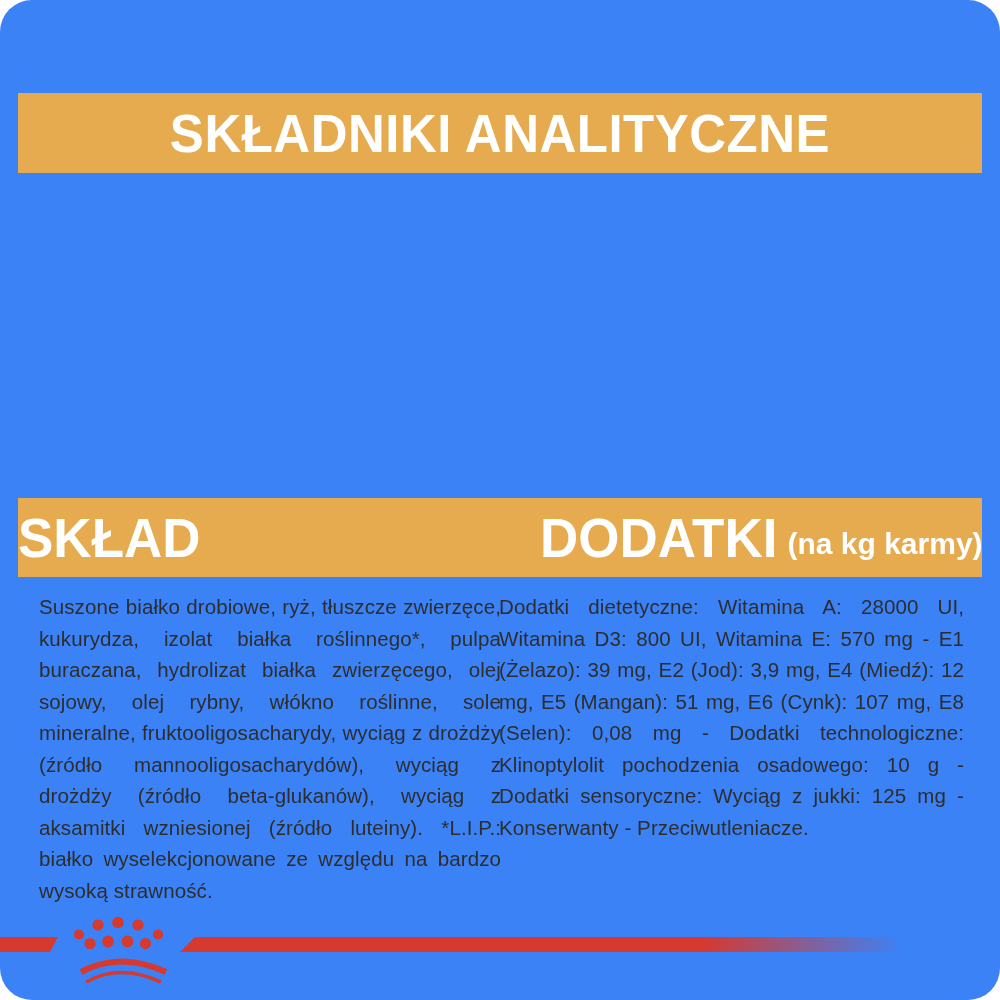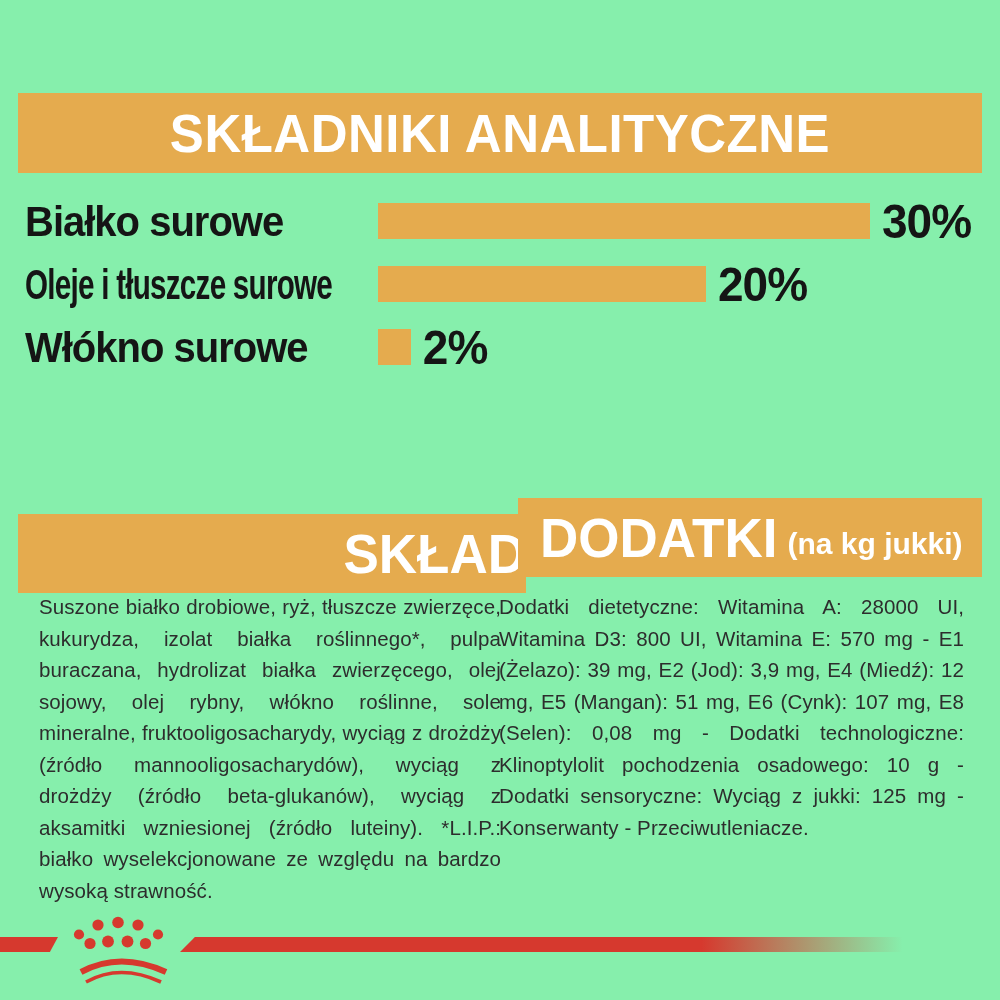--- a/index.html
+++ b/index.html
@@ -1,18 +1,19 @@
 <!DOCTYPE html>
 <html style="--gold: #e5ab4e; --red: #d6392e;"><head>
 <meta charset="utf-8">
 <style>
   html,body{margin:0;padding:0;background:#ffffff;}
   .page{
-    position:relative;width:1000px;height:1000px;background:#86efac;overflow:hidden;
+    position:relative;width:1000px;height:1000px;background:#3b82f6;overflow:hidden;
     font-family:"Liberation Sans",sans-serif;
+    border-radius:32px;
   }
   
   .top-banner{
     position:absolute;left:18px;top:93px;width:964px;height:80px;
     background:var(--gold);display:flex;align-items:center;justify-content:center;
   }
   .top-banner .title{
     color:#ffffff;font-weight:bold;font-size:51px;letter-spacing:0.5px;
     transform:scaleY(1.06);white-space:nowrap;
   }
@@ -27,21 +28,21 @@
   .chart-bar{height:36px;background:var(--gold);}
   .chart-value{
     margin-left:12px;font-weight:bold;color:#151515;font-size:46px;
     letter-spacing:-1px;white-space:nowrap;transform:scaleY(1.05);
   }
   
   .col-banner{
     position:absolute;top:498px;height:79px;background:var(--gold);
     display:flex;align-items:center;overflow:hidden;
   }
-  .sklad-banner{left:18px;width:508px;justify-content:flex-end;margin-top:16px;}
+  .sklad-banner{left:18px;width:508px;justify-content:flex-start;}
   .dodatki-banner{left:518px;width:464px;justify-content:flex-start;padding-left:22px;box-sizing:border-box;}
   .banner-text{color:#ffffff;font-weight:bold;font-size:53px;white-space:nowrap;transform:scaleY(1.05);}
   .banner-suffix{color:#ffffff;font-weight:bold;font-size:30px;white-space:nowrap;margin-left:10px;position:relative;top:6px;}
   .body-text{
     position:absolute;top:591px;font-size:20.5px;line-height:31.5px;color:#2d2d2d;
     text-align:justify;letter-spacing:0.1px;
   }
   .sklad-body{left:19px;width:462px;margin-left:20px;}
   .dodatki-body{left:499px;width:465px;}
   
@@ -58,46 +59,29 @@
 </style>
 </head>
 <body>
 
 <div class="page">
 
   <div class="top-banner">
     <span class="title">SKŁADNIKI ANALITYCZNE</span>
   </div>
 
-  <div class="chart" id="chart">
-      <div class="chart-row">
-        <span class="chart-label">Białko surowe</span>
-        <div class="chart-bar" style="width: 492px; background: rgb(229, 171, 78);"></div>
-        <span class="chart-value">30%</span>
-      </div>
-      <div class="chart-row">
-        <span class="chart-label condensed">Oleje i tłuszcze surowe</span>
-        <div class="chart-bar" style="width: 328px; background: rgb(229, 171, 78);"></div>
-        <span class="chart-value">20%</span>
-      </div>
-      <div class="chart-row">
-        <span class="chart-label">Włókno surowe</span>
-        <div class="chart-bar" style="width: 32.8px; background: rgb(229, 171, 78);"></div>
-        <span class="chart-value">2%</span>
-      </div>
-    </div>
 
   <div class="col-banner sklad-banner">
     <span class="banner-text">SKŁAD</span>
   </div>
   <div class="body-text sklad-body">Suszone białko drobiowe, ryż, tłuszcze zwierzęce, kukurydza, izolat białka roślinnego*, pulpa buraczana, hydrolizat białka zwierzęcego, olej sojowy, olej rybny, włókno roślinne, sole mineralne, fruktooligosacharydy, wyciąg z drożdży (źródło mannooligosacharydów), wyciąg z drożdży (źródło beta-glukanów), wyciąg z aksamitki wzniesionej (źródło luteiny). *L.I.P.: białko wyselekcjonowane ze względu na bardzo wysoką strawność.</div>
 
   <div class="col-banner dodatki-banner">
     <span class="banner-text">DODATKI</span>
-    <span class="banner-suffix">(na kg jukki)</span>
+    <span class="banner-suffix">(na kg karmy)</span>
   </div>
   <div class="body-text dodatki-body">Dodatki dietetyczne: Witamina A: 28000 UI, Witamina D3: 800 UI, Witamina E: 570 mg - E1 (Żelazo): 39 mg, E2 (Jod): 3,9 mg, E4 (Miedź): 12 mg, E5 (Mangan): 51 mg, E6 (Cynk): 107 mg, E8 (Selen): 0,08 mg - Dodatki technologiczne: Klinoptylolit pochodzenia osadowego: 10 g - Dodatki sensoryczne: Wyciąg z jukki: 125 mg - Konserwanty - Przeciwutleniacze.</div>
 
   <div class="stripe-left"></div>
   <div class="stripe-right"></div>
 
   <svg class="crown" viewBox="0 0 120 92" aria-hidden="true">
     <g fill="#d6392e">
       <circle cx="40" cy="22" r="5.6"></circle>
       <circle cx="60" cy="19.5" r="5.8"></circle>

